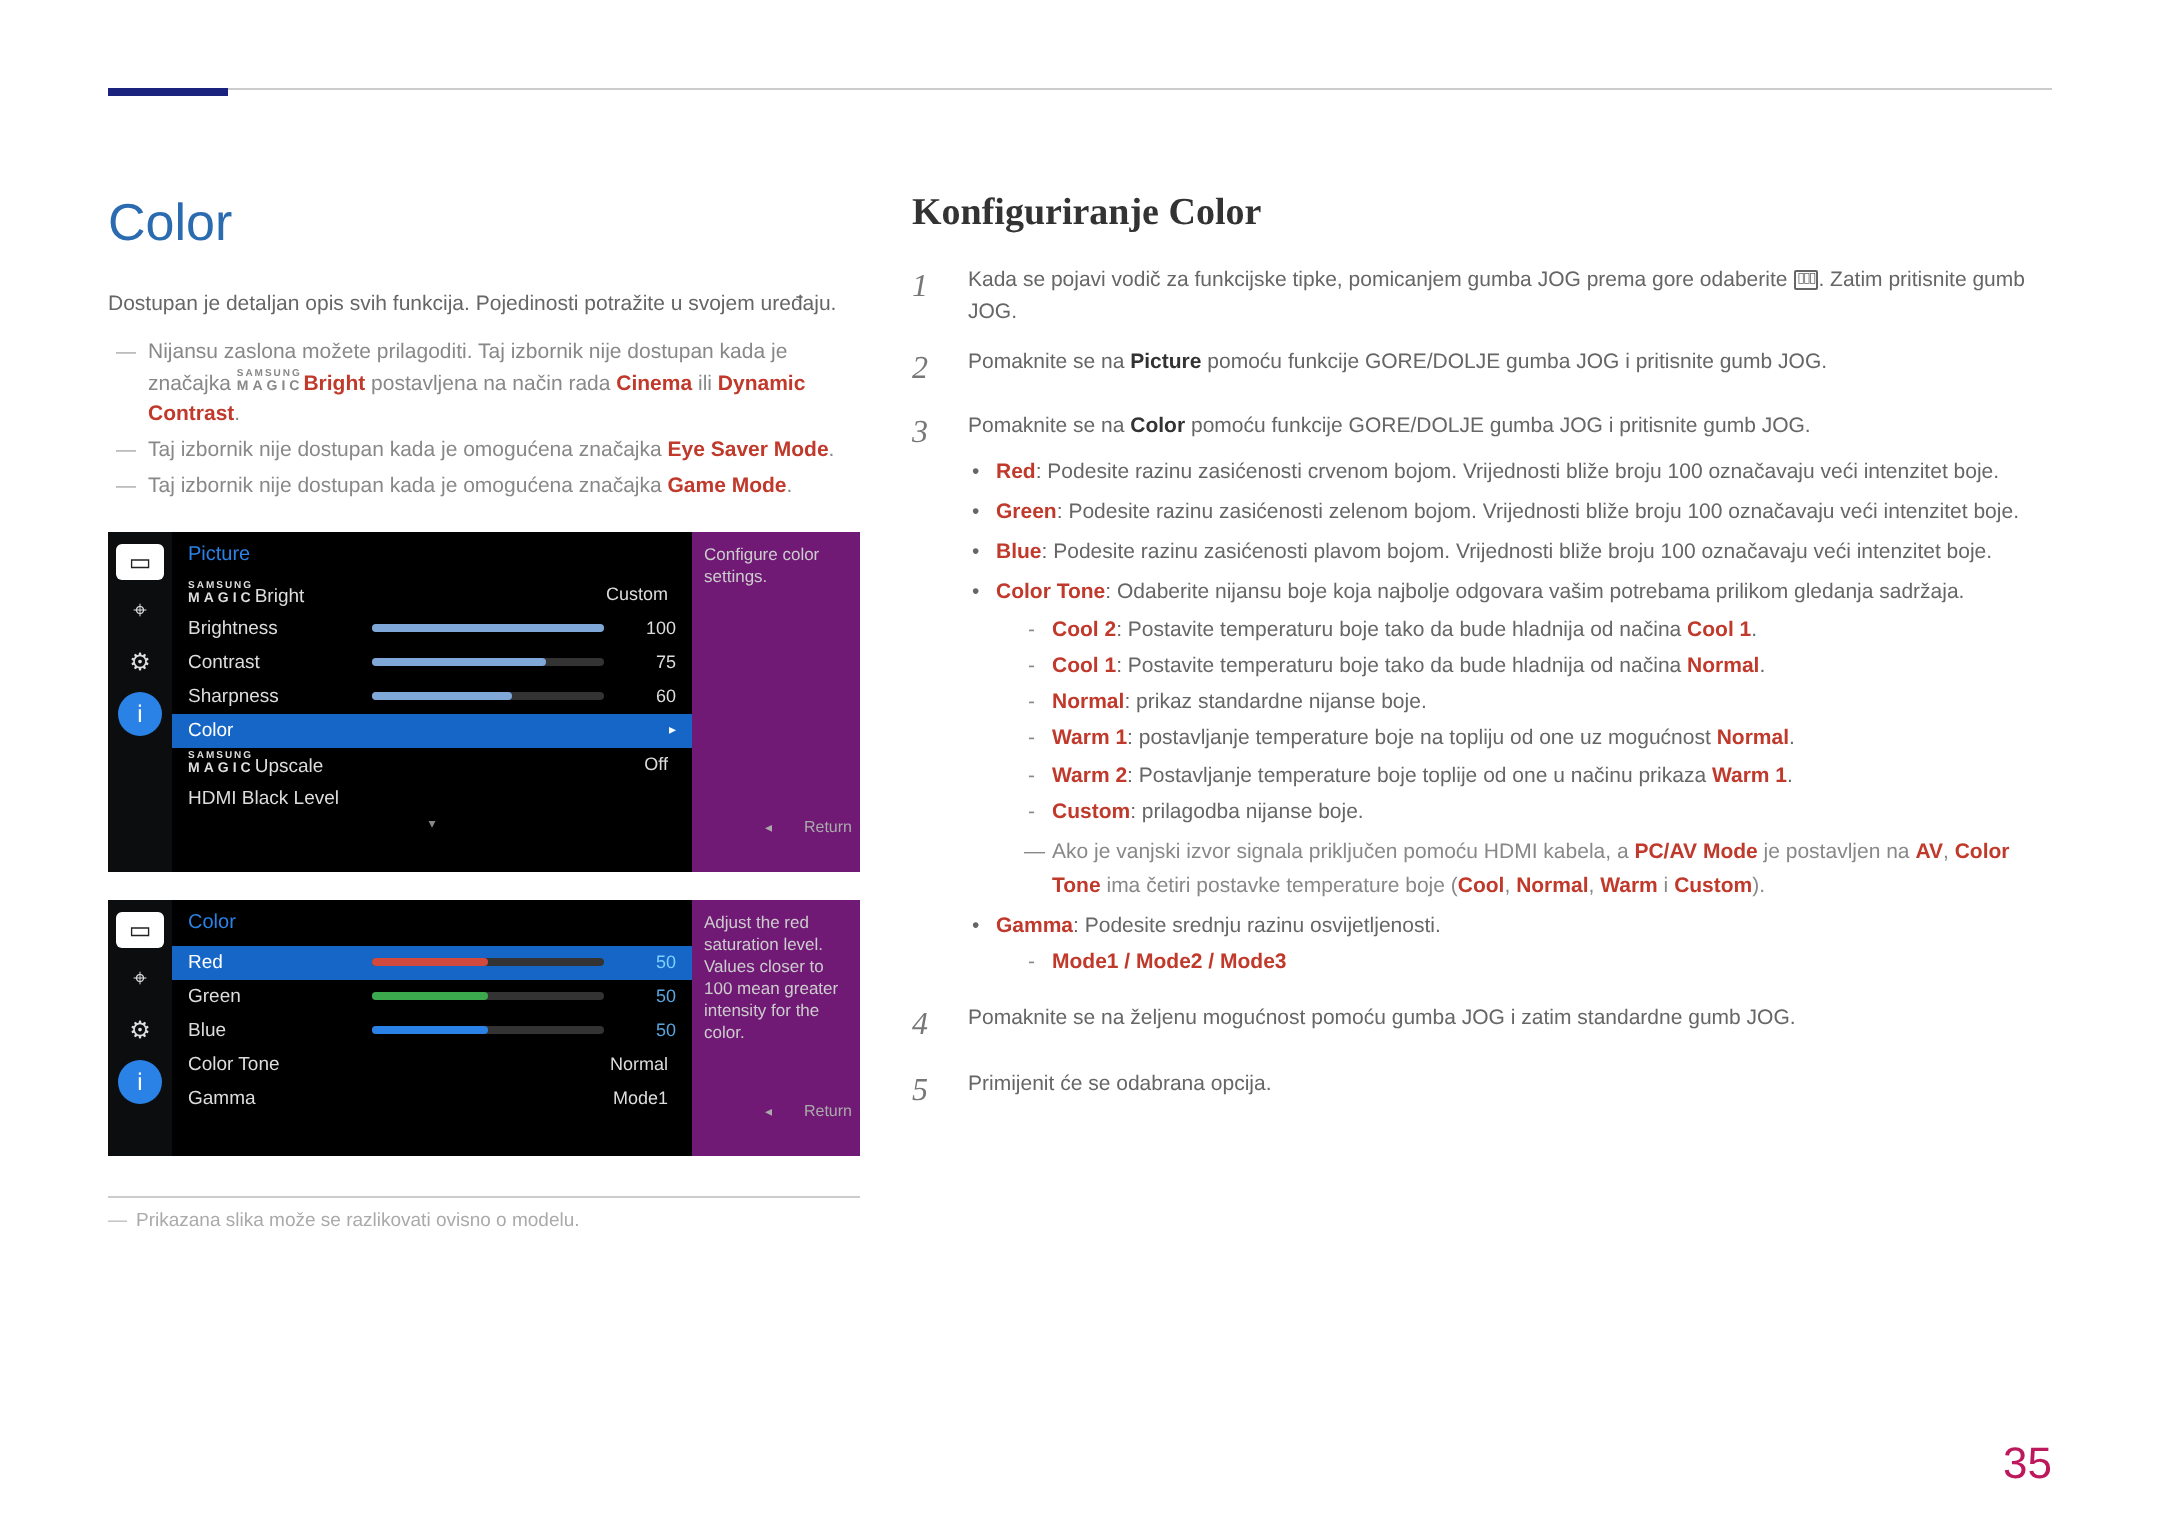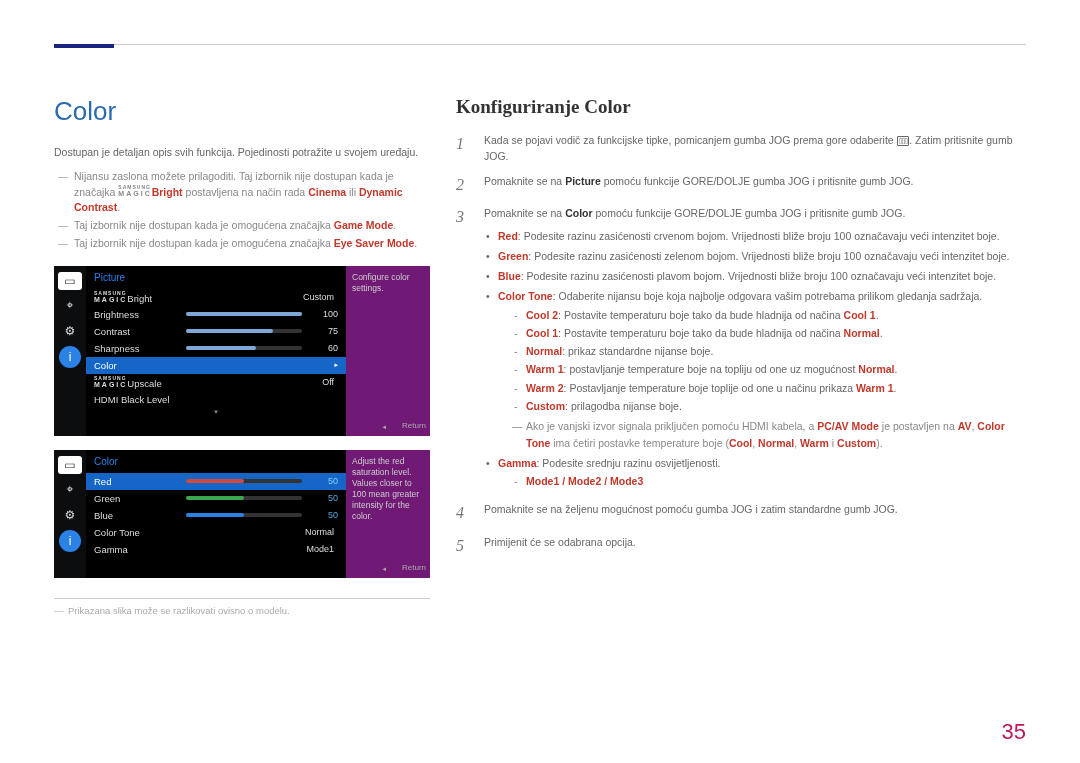--- a/index.html
+++ b/index.html
@@ -93,21 +93,21 @@
   .osd-row.sel { background: #1566c7; color: #fff; }
   .osd-row .lbl { flex: 0 0 92px; }
   .osd-row .bar {
     flex: 1; height: 4px; background: #333; border-radius: 2px; position: relative; margin-right: 8px;
   }
   .osd-row .bar .fill { position: absolute; left: 0; top: 0; bottom: 0; border-radius: 2px; }
   .osd-row .val { width: 28px; text-align: right; font-size: 9px; }
   .osd-row .valtxt { flex: 1; text-align: right; font-size: 9px; padding-right: 4px;}
   .osd-row .rarrow { width: 10px; text-align: right; font-size: 7px;}
   .osd-return {
-    position: absolute; right: 4px; bottom: 4px;
+    position: absolute; right: 4px; bottom: 16px;
     font-size: 8px; color: #aaa;
     display: flex; align-items: center; gap: 16px;
   }
   .osd-caret { font-size: 7px; }
 
   
   .step { display: flex; gap: 14px; margin-bottom: 8px; font-size: 10.5px; line-height: 1.55; color: #666; }
   .step-num { flex: 0 0 14px; font-size: 16px; color: #777; font-weight: 400; font-family: Georgia, serif; font-style: italic; }
   .step-body { flex: 1; }
   .step-body .strong { color: #333; font-weight: 600; }
@@ -135,24 +135,24 @@
 
   <div class="col-left">
     <h1 class="hcolor">Color</h1>
     <p class="intro">Dostupan je detaljan opis svih funkcija. Pojedinosti potražite u svojem uređaju.</p>
 
     <div class="dashlist">
       <div class="dashitem">
         <span>Nijansu zaslona možete prilagoditi. Taj izbornik nije dostupan kada je značajka </span><span class="samsung-inline"><span class="top">SAMSUNG</span><span class="bot">MAGIC</span></span><span class="hl1">Bright</span><span> postavljena na način rada </span><span class="hl1">Cinema</span><span> ili </span><span class="hl1">Dynamic Contrast</span><span>.</span>
       </div>
       <div class="dashitem">
+        <span>Taj izbornik nije dostupan kada je omogućena značajka </span><span class="hl1">Eye Saver Mode</span><span>.</span>
+      </div>
+      <div class="dashitem">
         <span>Taj izbornik nije dostupan kada je omogućena značajka </span><span class="hl1">Game Mode</span><span>.</span>
-      </div>
-      <div class="dashitem">
-        <span>Taj izbornik nije dostupan kada je omogućena značajka </span><span class="hl1">Eye Saver Mode</span><span>.</span>
       </div>
     </div>
 
     <div class="osd">
       <div class="osd-icons">
         <div class="osd-icon sel">▭</div>
         <div class="osd-icon">⌖</div>
         <div class="osd-icon">⚙</div>
         <div class="osd-icon" style="background:#2b82e6;color:#fff;">i</div>
       </div>

